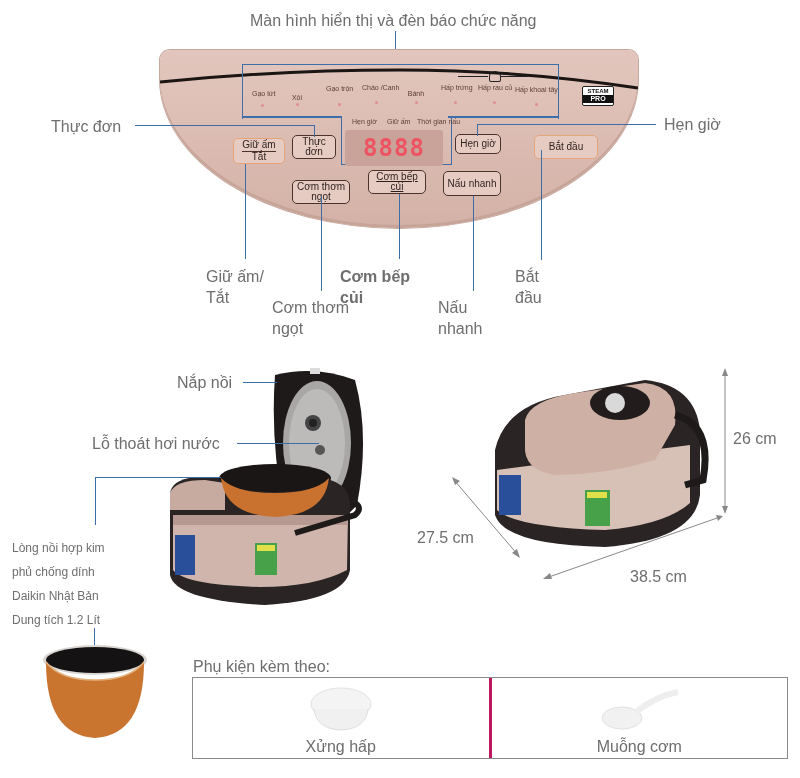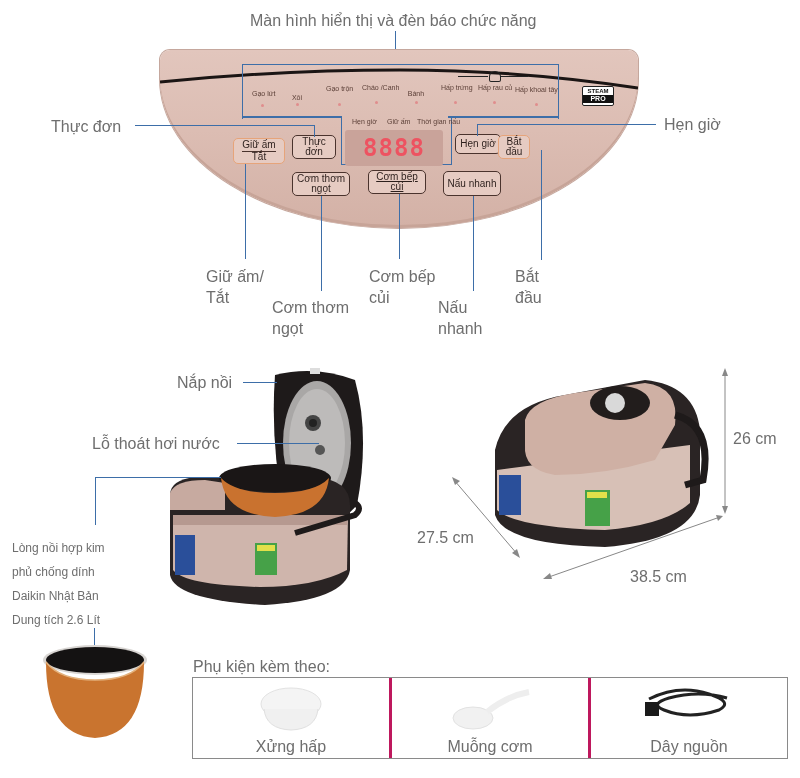--- a/index.html
+++ b/index.html
@@ -76,38 +76,38 @@
 <div class="seg">
     <span>8888</span>
   </div>
 
 <div class="btn orange" style="left:233px;top:138px;width:52px;height:26px;flex-direction:column;">
   <span style="border-bottom:1px solid #4a332d;padding-bottom:1px;">Giữ ấm</span>
   <span>Tắt</span>
 </div>
 <div class="btn" style="left:292px;top:135px;width:44px;height:24px;">Thực đơn</div>
 <div class="btn" style="left:455px;top:134px;width:46px;height:20px;">Hẹn giờ</div>
-<div class="btn orange" style="left:498px;top:135px;width:32px;height:24px;">Bắt đầu</div>
-<div class="btn" style="left:292px;top:172px;width:58px;height:24px;">Cơm thơm ngọt</div>
+<div class="btn orange" style="left:534px;top:135px;width:64px;height:24px;">Bắt đầu</div>
+<div class="btn" style="left:292px;top:180px;width:58px;height:24px;">Cơm thơm ngọt</div>
 <div class="btn" style="left:368px;top:170px;width:58px;height:24px;text-decoration:underline;">Cơm bếp củi</div>
 <div class="btn" style="left:443px;top:171px;width:58px;height:25px;">Nấu nhanh</div>
 
 <div class="lbl" style="left:51px;top:116px;">Thực đơn</div>
 <div class="ln" style="left:135px;top:125px;width:179px;height:1px;"></div>
 <div class="ln" style="left:314px;top:125px;width:1px;height:12px;"></div>
 <div class="lbl" style="left:664px;top:114px;">Hẹn giờ</div>
 <div class="ln" style="left:477px;top:124px;width:179px;height:1px;"></div>
 <div class="ln" style="left:477px;top:124px;width:1px;height:12px;"></div>
 
 <div class="ln" style="left:245px;top:164px;width:1px;height:95px;"></div>
 <div class="lbl c" style="left:206px;top:266px;width:80px;"><span>Giữ ấm/</span><br><span>Tắt</span></div>
 <div class="ln" style="left:321px;top:196px;width:1px;height:95px;"></div>
 <div class="lbl c" style="left:272px;top:297px;width:100px;"><span>Cơm thơm</span><br><span>ngọt</span></div>
 <div class="ln" style="left:399px;top:194px;width:1px;height:65px;"></div>
-<div class="lbl c" style="left:369px;top:266px;width:90px;"><span>Cơm bếp</span><br><span>củi</span></div>
+<div class="lbl c" style="left:340px;top:266px;width:90px;font-weight:bold;"><span>Cơm bếp</span><br><span>củi</span></div>
 <div class="ln" style="left:473px;top:196px;width:1px;height:95px;"></div>
 <div class="lbl c" style="left:438px;top:297px;width:70px;"><span>Nấu</span><br><span>nhanh</span></div>
 <div class="ln" style="left:541px;top:150px;width:1px;height:110px;"></div>
 <div class="lbl c" style="left:515px;top:266px;width:54px;"><span>Bắt</span><br><span>đầu</span></div>
 
 <svg class="abs" style="left:165px;top:365px;" width="205" height="250">
 
   <path d="M110 10 Q 150 0 190 15 Q 205 70 192 140 Q 170 165 150 160 L 120 150 Q 105 80 110 10 Z" fill="#1e1a1a"></path>
   <ellipse cx="152" cy="78" rx="34" ry="62" fill="#a9a7a6"></ellipse>
   <ellipse cx="152" cy="78" rx="28" ry="54" fill="#bdbbba"></ellipse>
@@ -136,21 +136,21 @@
 <div class="lbl" style="left:177px;top:372px;">Nắp nồi</div>
 <div class="ln" style="left:243px;top:382px;width:34px;height:1px;"></div>
 <div class="lbl" style="left:92px;top:433px;">Lỗ thoát hơi nước</div>
 <div class="ln" style="left:237px;top:443px;width:82px;height:1px;"></div>
 <div class="ln" style="left:95px;top:477px;width:126px;height:1px;"></div>
 <div class="ln" style="left:95px;top:477px;width:1px;height:48px;"></div>
 <div class="lbl c" style="left:12px;top:536px;width:160px;line-height:24px;font-size:12px;">
   <span>Lòng nồi hợp kim</span><br>
   <span>phủ chống dính</span><br>
   <span>Daikin Nhật Bản</span><br>
-  <span>Dung tích 2.6 Lít</span>
+  <span>Dung tích 1.2 Lít</span>
 </div>
 <div class="ln" style="left:94px;top:628px;width:1px;height:40px;"></div>
 
 <svg class="abs" style="left:40px;top:640px;" width="110" height="105">
   <ellipse cx="55" cy="20" rx="52" ry="15" fill="#d8d5d2"></ellipse>
   <ellipse cx="55" cy="20" rx="49" ry="13" fill="#141212"></ellipse>
   <path d="M6 22 Q 6 95 55 98 Q 104 95 104 22 Q 90 40 55 40 Q 20 40 6 22 Z" fill="#c9742f"></path>
   <path d="M6 22 Q 20 40 55 40 Q 90 40 104 22" stroke="#e3b17c" stroke-width="1.5" fill="none"></path>
 </svg>
 
@@ -190,20 +190,13 @@
     </svg>
     <div class="acc-label">Xửng hấp</div>
   </div>
   <div class="acc-cell">
     <svg class="acc-pic" width="90" height="50">
       <ellipse cx="28" cy="34" rx="20" ry="11" fill="#f1f1f1" stroke="#e2e2e2"></ellipse>
       <path d="M42 28 Q 62 12 84 8" stroke="#eeeeee" stroke-width="6" fill="none"></path>
     </svg>
     <div class="acc-label">Muỗng cơm</div>
   </div>
-  <div class="acc-cell">
-    <svg class="acc-pic" width="100" height="40">
-      <path d="M10 15 Q 40 0 70 10 Q 95 18 80 26 Q 50 36 25 26 Q 10 20 30 14 Q 60 6 88 14" stroke="#222" stroke-width="3" fill="none"></path>
-      <rect x="6" y="18" width="14" height="14" fill="#1a1a1a"></rect>
-    </svg>
-    <div class="acc-label">Dây nguồn</div>
-  </div>
 </div>
 
 </body></html>

